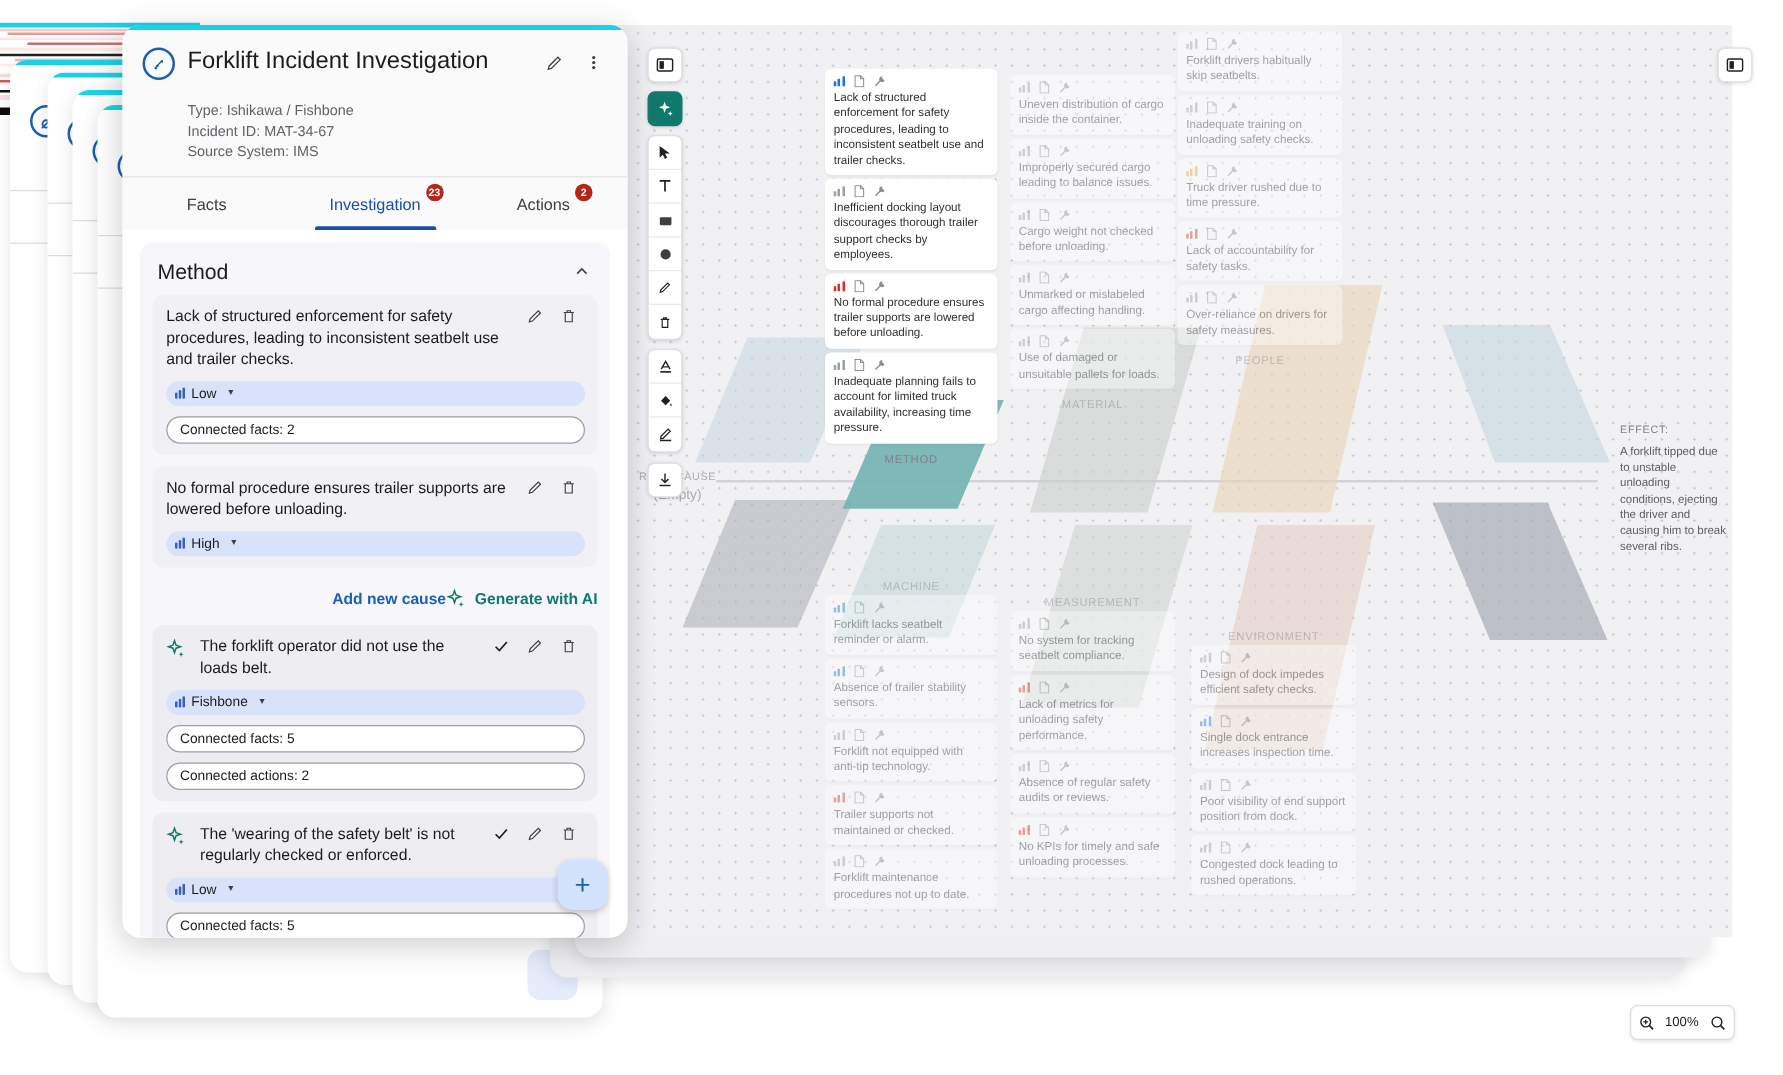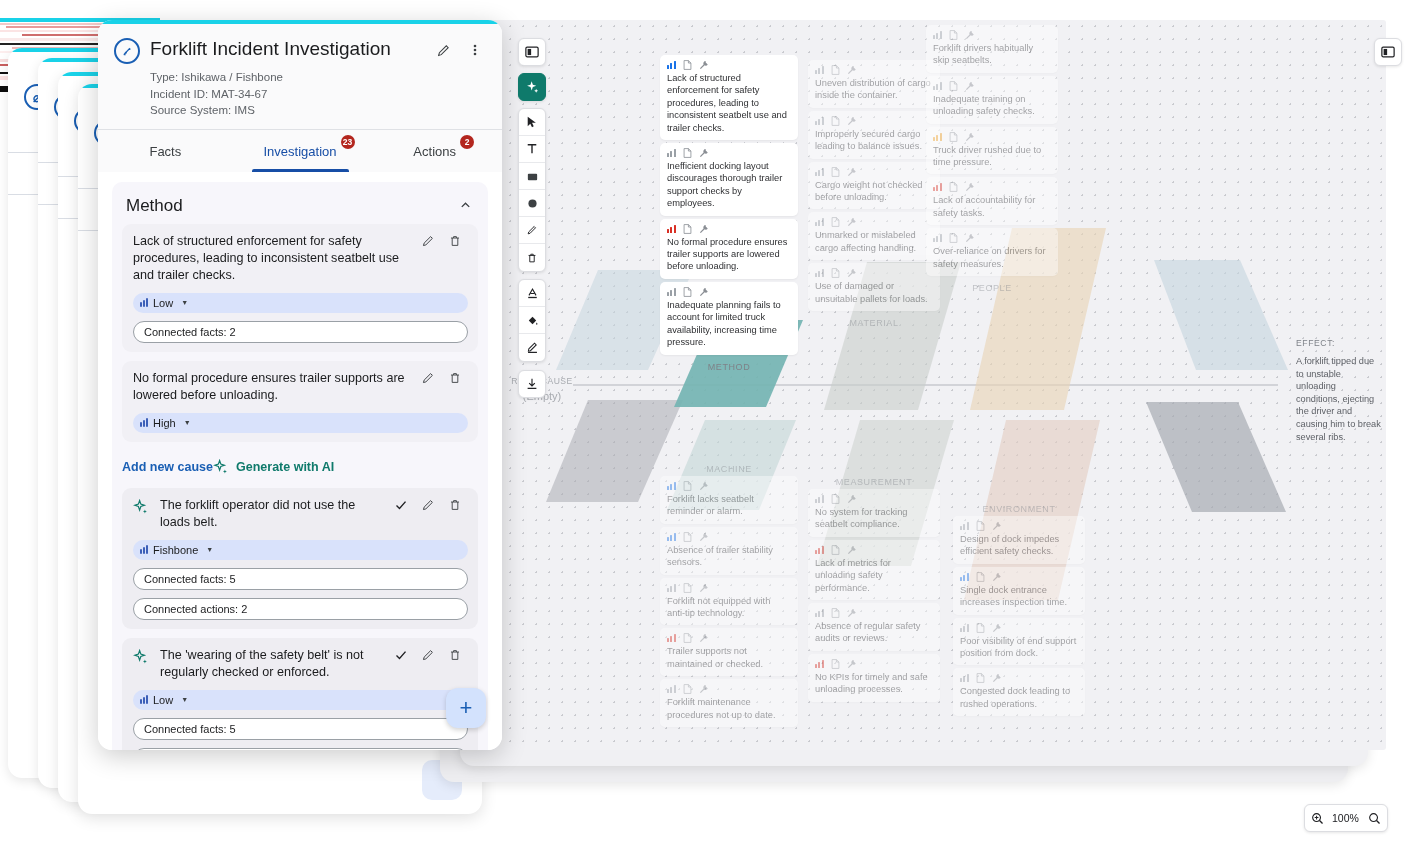--- a/index.html
+++ b/index.html
@@ -46,21 +46,21 @@
   .panel-head { padding: 12px 16px 10px 16px; background:#fafafb; }
   .head-row { display:flex; align-items:flex-start; gap:10px; }
   .app-logo {
     width:26px; height:26px; min-width:26px; border-radius:50%;
     border:2px solid #1a5fb4; color:#1a5fb4;
     display:flex; align-items:center; justify-content:center;
     font-size:12px; font-weight:bold; margin-top:2px;
   }
   .panel-title { font-size:19px; color:#1b1c1e; font-weight:400; flex:1; line-height:26px; }
   .head-icon { width:22px; height:22px; display:flex; align-items:center; justify-content:center; cursor:pointer; color:#3c4043; margin-top:3px; }
-  .meta { margin-left:36px; margin-top:5px; }
+  .meta { margin-left:36px; margin-top:17px; }
   .meta div { font-size:11.5px; color:#5f6368; line-height:16.5px; }
 
   .tabs { display:flex; background:#fafafb; border-top:1px solid #dfe1e5; }
   .tab {
     flex:1; text-align:center; padding:14px 0 13px 0;
     font-size:13px; color:#3c4043; cursor:pointer; position:relative;
   }
   .tab.active { color:#174ea6; }
   .tab.active:after {
     content:""; position:absolute; left:14%; right:14%; bottom:0;
@@ -94,21 +94,21 @@
   .chips { display:flex; gap:8px; margin-top:9px; flex-wrap:wrap; padding-left:0;flex-direction:column; }
   .chip {
     border:1px solid #9aa0a6; border-radius:14px; background:#fff;
     font-size:11px; color:#1b1c1e; padding:4px 10px; cursor:pointer; white-space:nowrap;
   }
   .chip.prio { background:#d9e2fb; border:none; padding:4px 8px 4px 7px; display:flex; align-items:center; gap:5px; }
   .chip.prio .bars { display:inline-flex; align-items:flex-end; gap:1px; height:9px; }
   .chip.prio .bars b { width:2px; background:#3c5fb8; border-radius:1px; display:block; }
   .caret { font-size:7px; color:#3c4043; margin-left:3px; }
 
-  .actions-row { display:flex; justify-content:flex-start; align-items:center; padding:8px 0 12px 0; }
+  .actions-row { display:flex; justify-content:flex-end; align-items:center; padding:8px 0 12px 0; }
   .link-btn { font-size:12.5px; color:#1a5fb4; font-weight:bold; cursor:pointer; }
   .ai-btn { font-size:12.5px; color:#0f7a6b; font-weight:bold; cursor:pointer; display:flex; align-items:center; gap:6px; }
 
   .collapsed { background:#f7f6fb; border-radius:10px; margin-bottom:12px; padding:16px 14px; display:flex; align-items:center; }
 
   .fab {
     position:absolute; right:16px; bottom:22px; width:40px; height:40px;
     background:#d3e2fd; border-radius:12px; color:#1a5fb4; font-size:22px;
     display:flex; align-items:center; justify-content:center; cursor:pointer;
     box-shadow:0 2px 5px rgba(0,0,0,0.18); z-index:25;
@@ -463,21 +463,21 @@
                   <path d="M7.3 1.1 a2.6 2.6 0 1 0 2.3 3.9 l-2.2 -2.2 z" fill="#8a8e94"></path>
                   <path d="M6.3 4.7 L1.5 9.5" stroke="#8a8e94" stroke-width="1.3"></path>
                 </svg>
               </span>
             </div>
             <div class="note-text">Use of damaged or unsuitable pallets for loads.</div>
           </div>
         </div>
         <div class="col-label">MATERIAL</div>
       </div>
-    <div id="col-PEOPLE" class="col faded" style="left:448px; top:5px;  width:132px;">
+    <div id="col-PEOPLE" class="col faded" style="left:464px; top:5px;  width:132px;">
         <div>
           <div class="note">
             <div class="note-icons">
               <span class="bars-sm">
                 <b style="height: 4px; background: rgb(154, 160, 166);"></b>
                 <b style="height: 6px; background: rgb(154, 160, 166);"></b>
                 <b style="height: 8px; background: rgb(154, 160, 166);"></b>
               </span>
               <span>
                 <svg width="9" height="10" viewBox="0 0 10 11">

